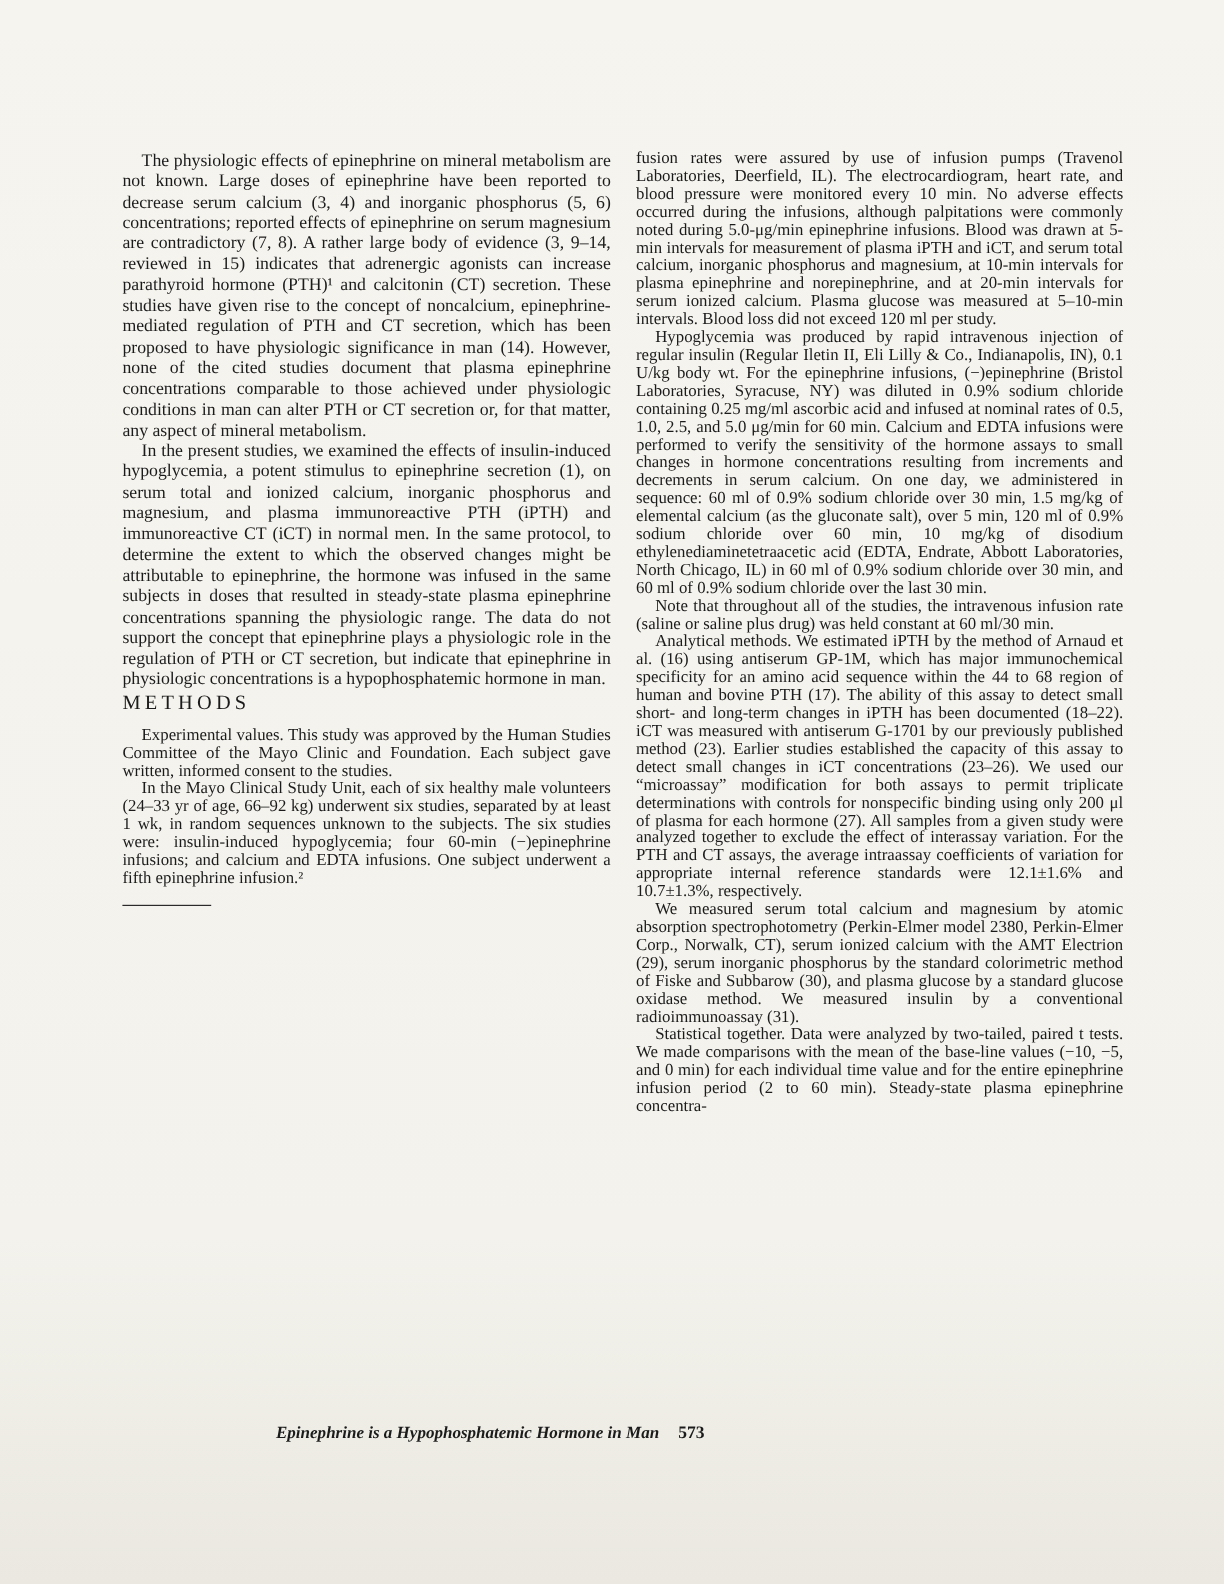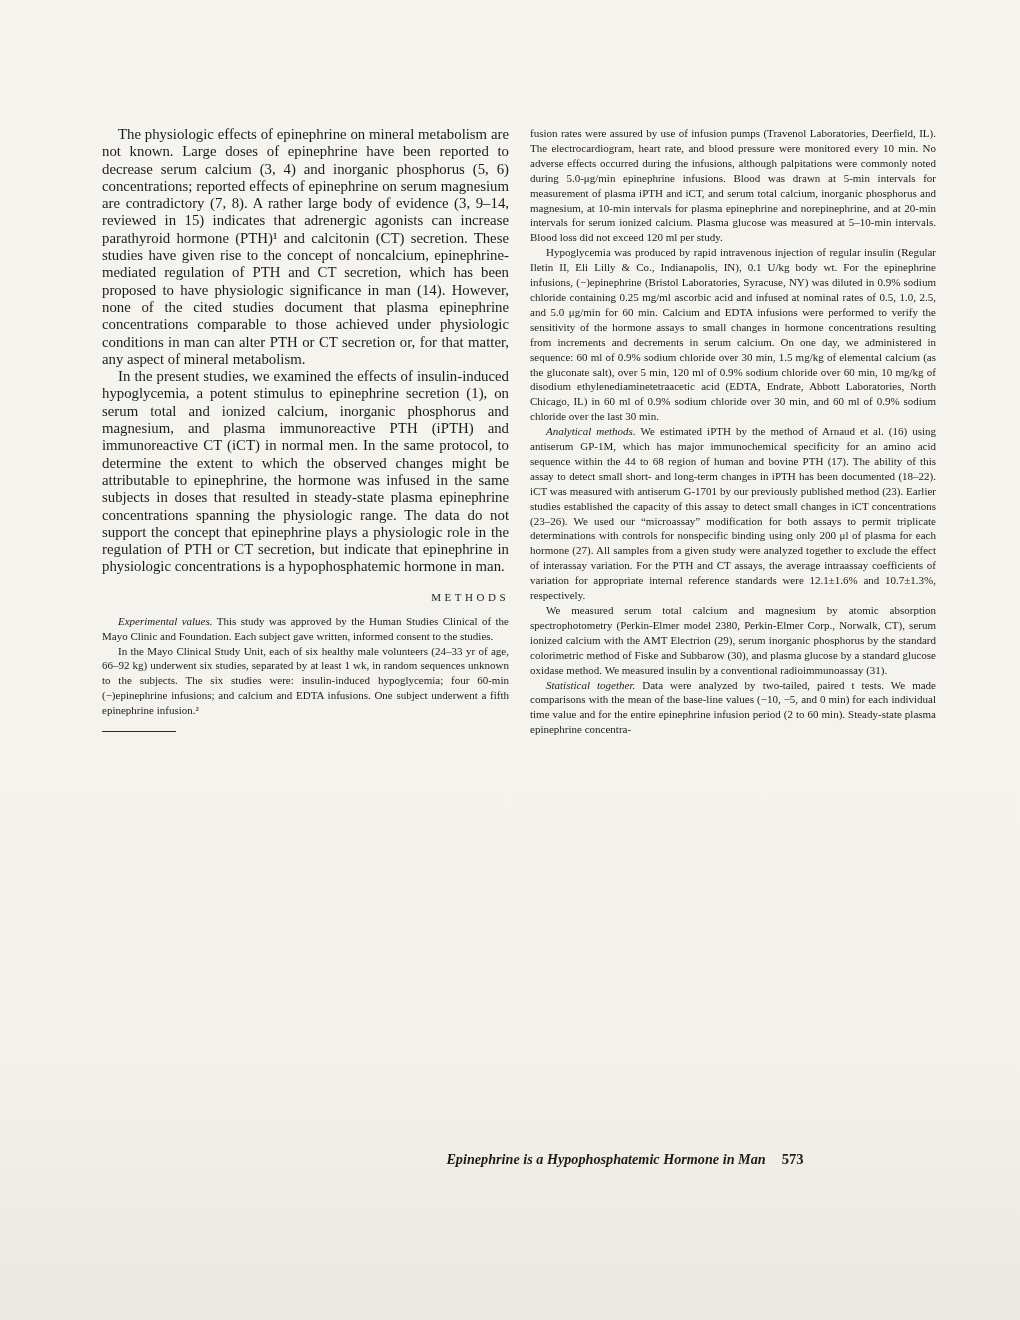--- a/index.html
+++ b/index.html
@@ -16,42 +16,41 @@
     top: 0; left: 0;
     width: 1020px; height: 1320px;
     padding: 126px 84px 0 102px;
     box-sizing: border-box;
   }
   .columns { display: flex; gap: 21px; }
   .col { width: 407px; }
   .col-right { width: 406px; }
   p { margin: 0; }
   .intro { font-size: 14.8px; line-height: 17.3px; text-align: justify; }
-  .small { font-size: 11px; line-height: 14.9px; text-align: justify; }
+  .small { font-size: 14px; line-height: 14.9px; text-align: justify; }
   .indent { text-indent: 16px; }
-  .lead { font-style: italic; }
+  .lead { }
   .section-heading {
-    font-size: 11px;
+    font-size: 17px;
     font-weight: normal;
     letter-spacing: 3.5px;
-    text-align: right;
-    margin: 15px 0 11px 0;
+    text-align: left;
+    margin: 0 0 11px 0;
   }
   .footnote-rule {
     width: 74px;
     border: 0;
     border-top: 1px solid #2a2a2a;
     margin: 13px 0 7px 0;
   }
   .footer {
     position: absolute;
-    top: 1150px;
+    top: 1185px;
     left: 0;
     width: 1020px;
-    text-align: center;
     white-space: nowrap;
   }
   .running-title {
     font-style: italic;
     font-weight: bold;
     font-size: 14.2px;
     margin-left: 230px;
   }
   .page-number {
     font-weight: bold;
@@ -62,28 +61,29 @@
 </head>
 <body>
 
 <div class="page">
   <div class="columns">
 
     <div class="col">
       <p class="intro indent">The physiologic effects of epinephrine on mineral metabolism are not known. Large doses of epinephrine have been reported to decrease serum calcium (3, 4) and inorganic phosphorus (5, 6) concentrations; reported effects of epinephrine on serum magnesium are contradictory (7, 8). A rather large body of evidence (3, 9–14, reviewed in 15) indicates that adrenergic agonists can increase parathyroid hormone (PTH)¹ and calcitonin (CT) secretion. These studies have given rise to the concept of noncalcium, epinephrine-mediated regulation of PTH and CT secretion, which has been proposed to have physiologic significance in man (14). However, none of the cited studies document that plasma epinephrine concentrations comparable to those achieved under physiologic conditions in man can alter PTH or CT secretion or, for that matter, any aspect of mineral metabolism.</p>
       <p class="intro indent">In the present studies, we examined the effects of insulin-induced hypoglycemia, a potent stimulus to epinephrine secretion (1), on serum total and ionized calcium, inorganic phosphorus and magnesium, and plasma immunoreactive PTH (iPTH) and immunoreactive CT (iCT) in normal men. In the same protocol, to determine the extent to which the observed changes might be attributable to epinephrine, the hormone was infused in the same subjects in doses that resulted in steady-state plasma epinephrine concentrations spanning the physiologic range. The data do not support the concept that epinephrine plays a physiologic role in the regulation of PTH or CT secretion, but indicate that epinephrine in physiologic concentrations is a hypophosphatemic hormone in man.</p>
       <h2 class="section-heading">METHODS</h2>
-      <p class="small indent"><span class="lead">Experimental values.</span><span> This study was approved by the Human Studies Clinical of the Mayo Clinic and Foundation. Each subject gave written, informed consent to the studies.</span></p>
+      <p class="small indent"><span class="lead">Experimental values.</span><span> This study was approved by the Human Studies Committee of the Mayo Clinic and Foundation. Each subject gave written, informed consent to the studies.</span></p>
       <p class="small indent">In the Mayo Clinical Study Unit, each of six healthy male volunteers (24–33 yr of age, 66–92 kg) underwent six studies, separated by at least 1 wk, in random sequences unknown to the subjects. The six studies were: insulin-induced hypoglycemia; four 60-min (−)epinephrine infusions; and calcium and EDTA infusions. One subject underwent a fifth epinephrine infusion.²</p>
       <hr class="footnote-rule">
     </div>
 
     <div class="col col-right">
       <p class="small">fusion rates were assured by use of infusion pumps (Travenol Laboratories, Deerfield, IL). The electrocardiogram, heart rate, and blood pressure were monitored every 10 min. No adverse effects occurred during the infusions, although palpitations were commonly noted during 5.0-μg/min epinephrine infusions. Blood was drawn at 5-min intervals for measurement of plasma iPTH and iCT, and serum total calcium, inorganic phosphorus and magnesium, at 10-min intervals for plasma epinephrine and norepinephrine, and at 20-min intervals for serum ionized calcium. Plasma glucose was measured at 5–10-min intervals. Blood loss did not exceed 120 ml per study.</p>
       <p class="small indent">Hypoglycemia was produced by rapid intravenous injection of regular insulin (Regular Iletin II, Eli Lilly &amp; Co., Indianapolis, IN), 0.1 U/kg body wt. For the epinephrine infusions, (−)epinephrine (Bristol Laboratories, Syracuse, NY) was diluted in 0.9% sodium chloride containing 0.25 mg/ml ascorbic acid and infused at nominal rates of 0.5, 1.0, 2.5, and 5.0 μg/min for 60 min. Calcium and EDTA infusions were performed to verify the sensitivity of the hormone assays to small changes in hormone concentrations resulting from increments and decrements in serum calcium. On one day, we administered in sequence: 60 ml of 0.9% sodium chloride over 30 min, 1.5 mg/kg of elemental calcium (as the gluconate salt), over 5 min, 120 ml of 0.9% sodium chloride over 60 min, 10 mg/kg of disodium ethylenediaminetetraacetic acid (EDTA, Endrate, Abbott Laboratories, North Chicago, IL) in 60 ml of 0.9% sodium chloride over 30 min, and 60 ml of 0.9% sodium chloride over the last 30 min.</p>
+      <p class="small indent">Note that throughout all of the studies, the intravenous infusion rate (saline or saline plus drug) was held constant at 60 ml/30 min.</p>
       <p class="small indent"><span class="lead">Analytical methods.</span><span> We estimated iPTH by the method of Arnaud et al. (16) using antiserum GP-1M, which has major immunochemical specificity for an amino acid sequence within the 44 to 68 region of human and bovine PTH (17). The ability of this assay to detect small short- and long-term changes in iPTH has been documented (18–22). iCT was measured with antiserum G-1701 by our previously published method (23). Earlier studies established the capacity of this assay to detect small changes in iCT concentrations (23–26). We used our “microassay” modification for both assays to permit triplicate determinations with controls for nonspecific binding using only 200 μl of plasma for each hormone (27). All samples from a given study were analyzed together to exclude the effect of interassay variation. For the PTH and CT assays, the average intraassay coefficients of variation for appropriate internal reference standards were 12.1±1.6% and 10.7±1.3%, respectively.</span></p>
       <p class="small indent">We measured serum total calcium and magnesium by atomic absorption spectrophotometry (Perkin-Elmer model 2380, Perkin-Elmer Corp., Norwalk, CT), serum ionized calcium with the AMT Electrion (29), serum inorganic phosphorus by the standard colorimetric method of Fiske and Subbarow (30), and plasma glucose by a standard glucose oxidase method. We measured insulin by a conventional radioimmunoassay (31).</p>
       <p class="small indent"><span class="lead">Statistical together.</span><span> Data were analyzed by two-tailed, paired t tests. We made comparisons with the mean of the base-line values (−10, −5, and 0 min) for each individual time value and for the entire epinephrine infusion period (2 to 60 min). Steady-state plasma epinephrine concentra-</span></p>
     </div>
 
   </div>
 
   <div class="footer">
     <span class="running-title">Epinephrine is a Hypophosphatemic Hormone in Man</span><span class="page-number">573</span>
   </div>

